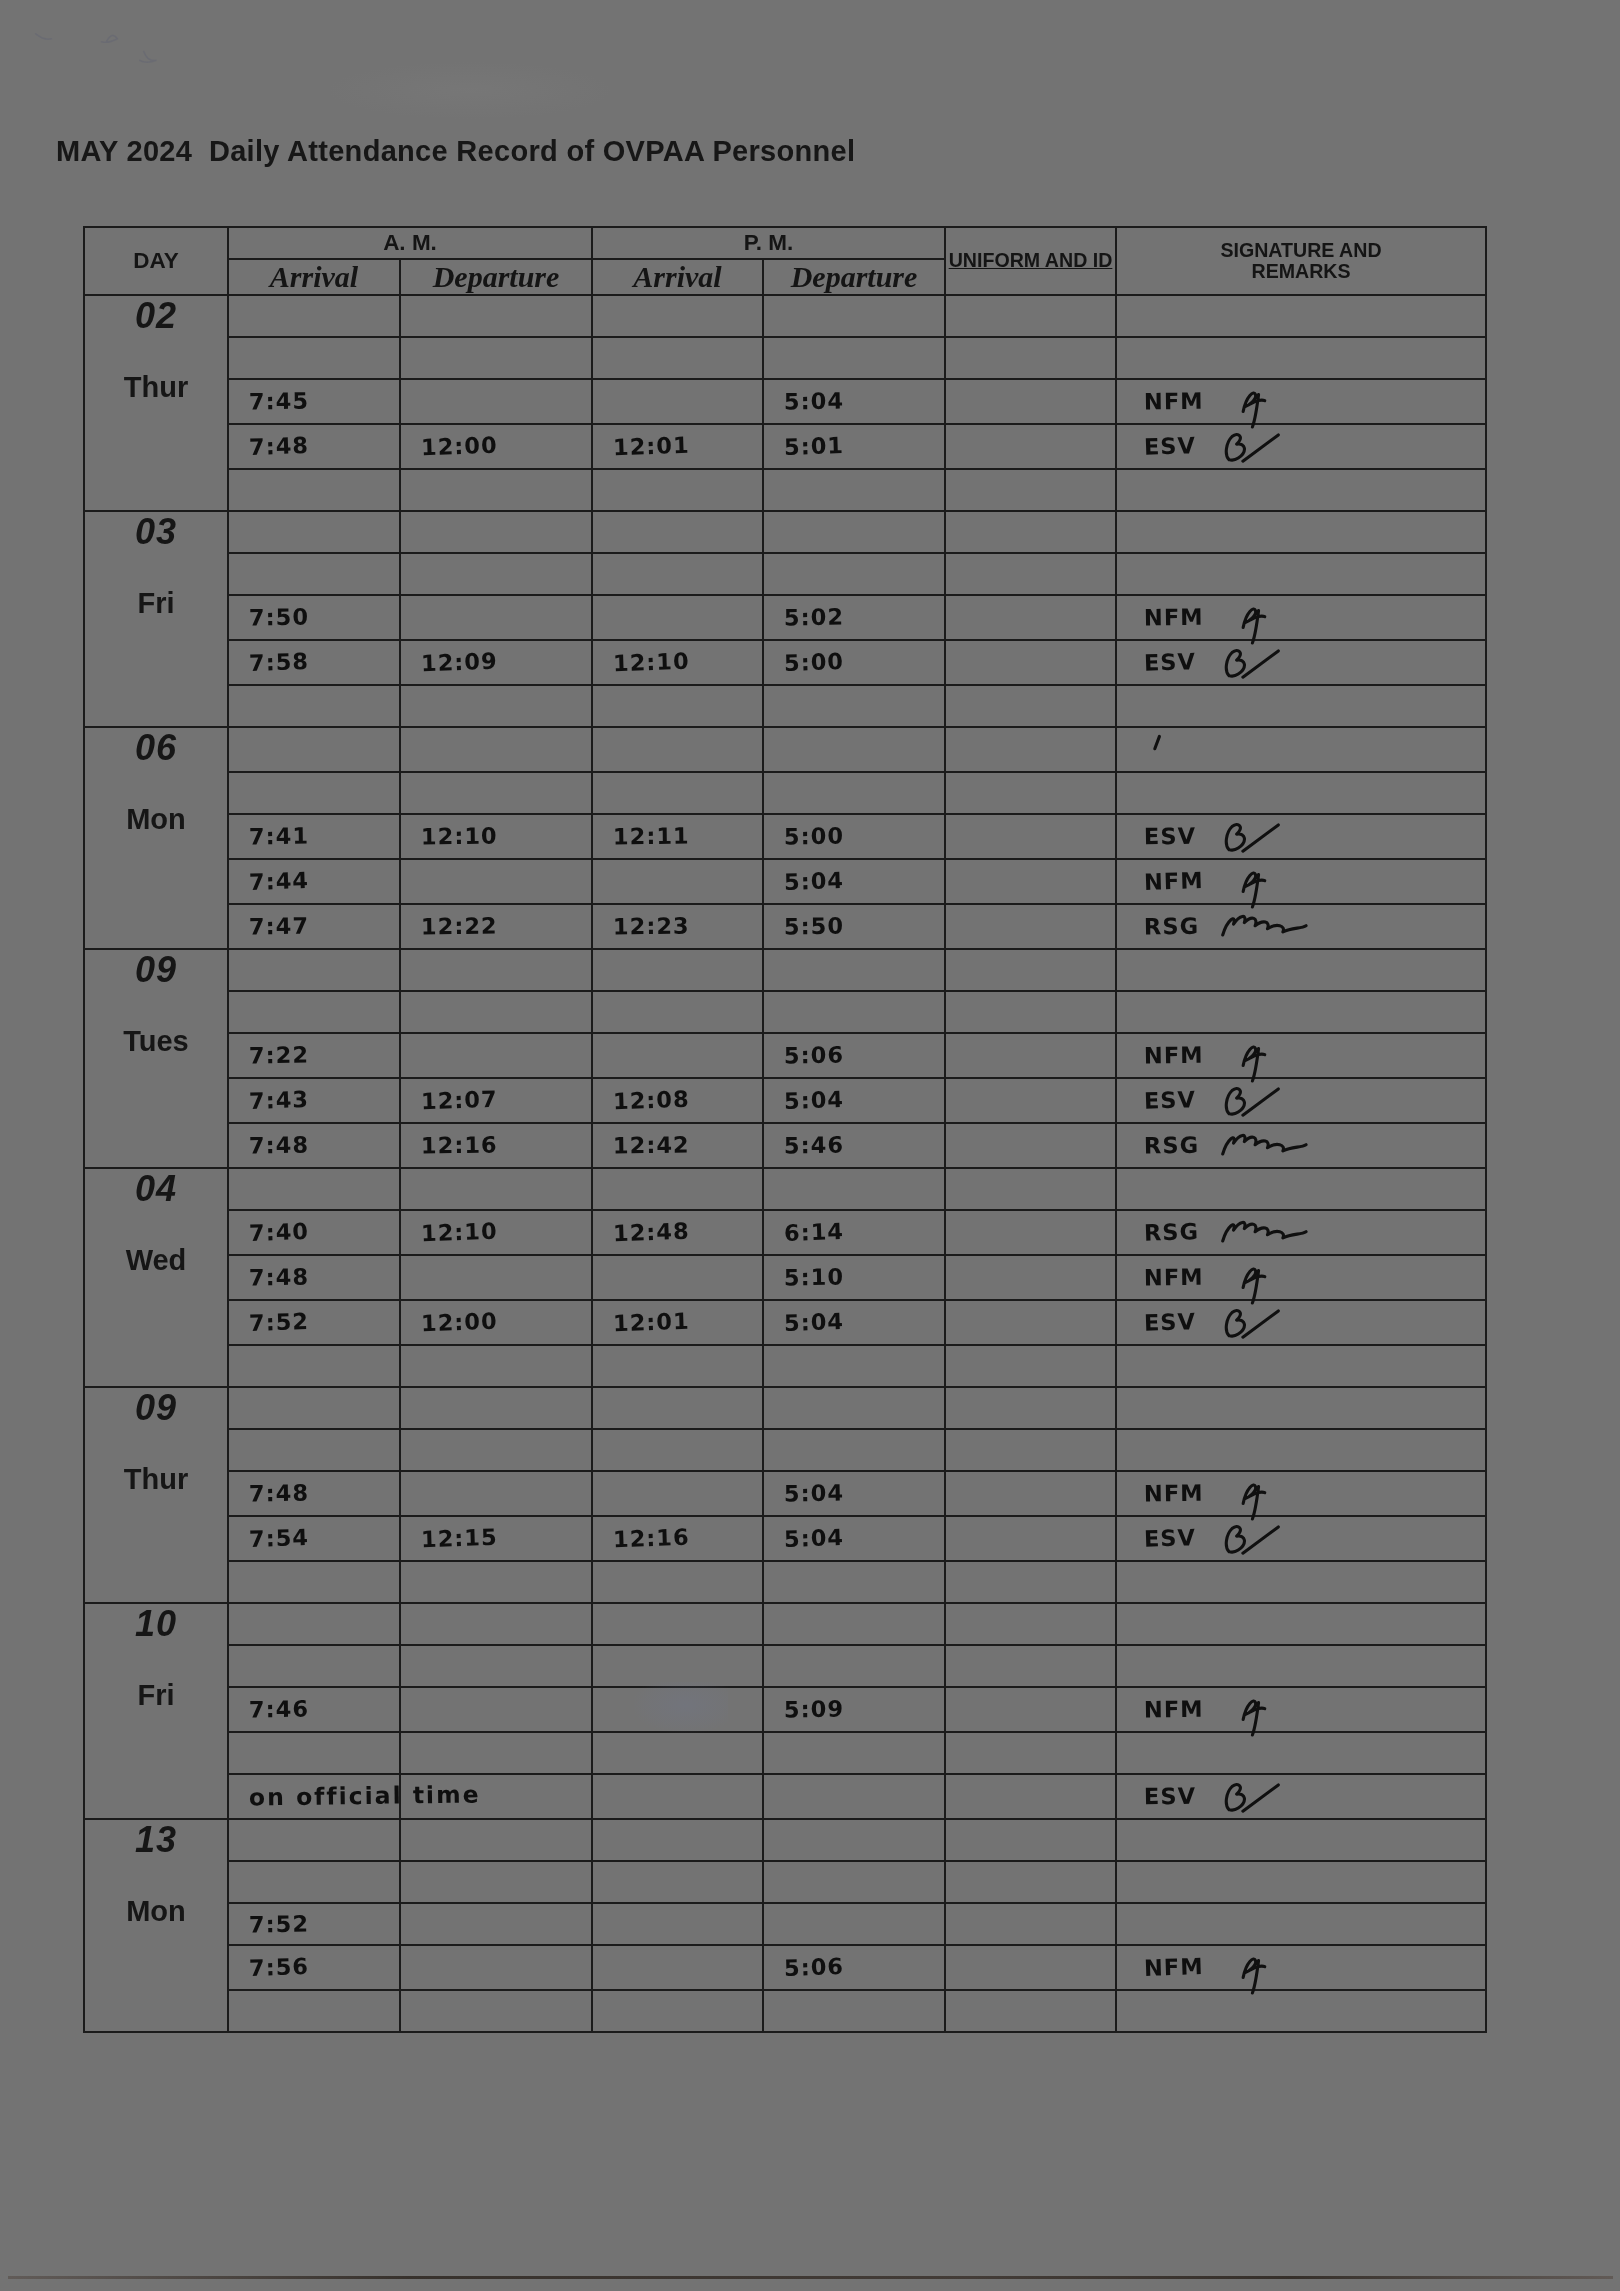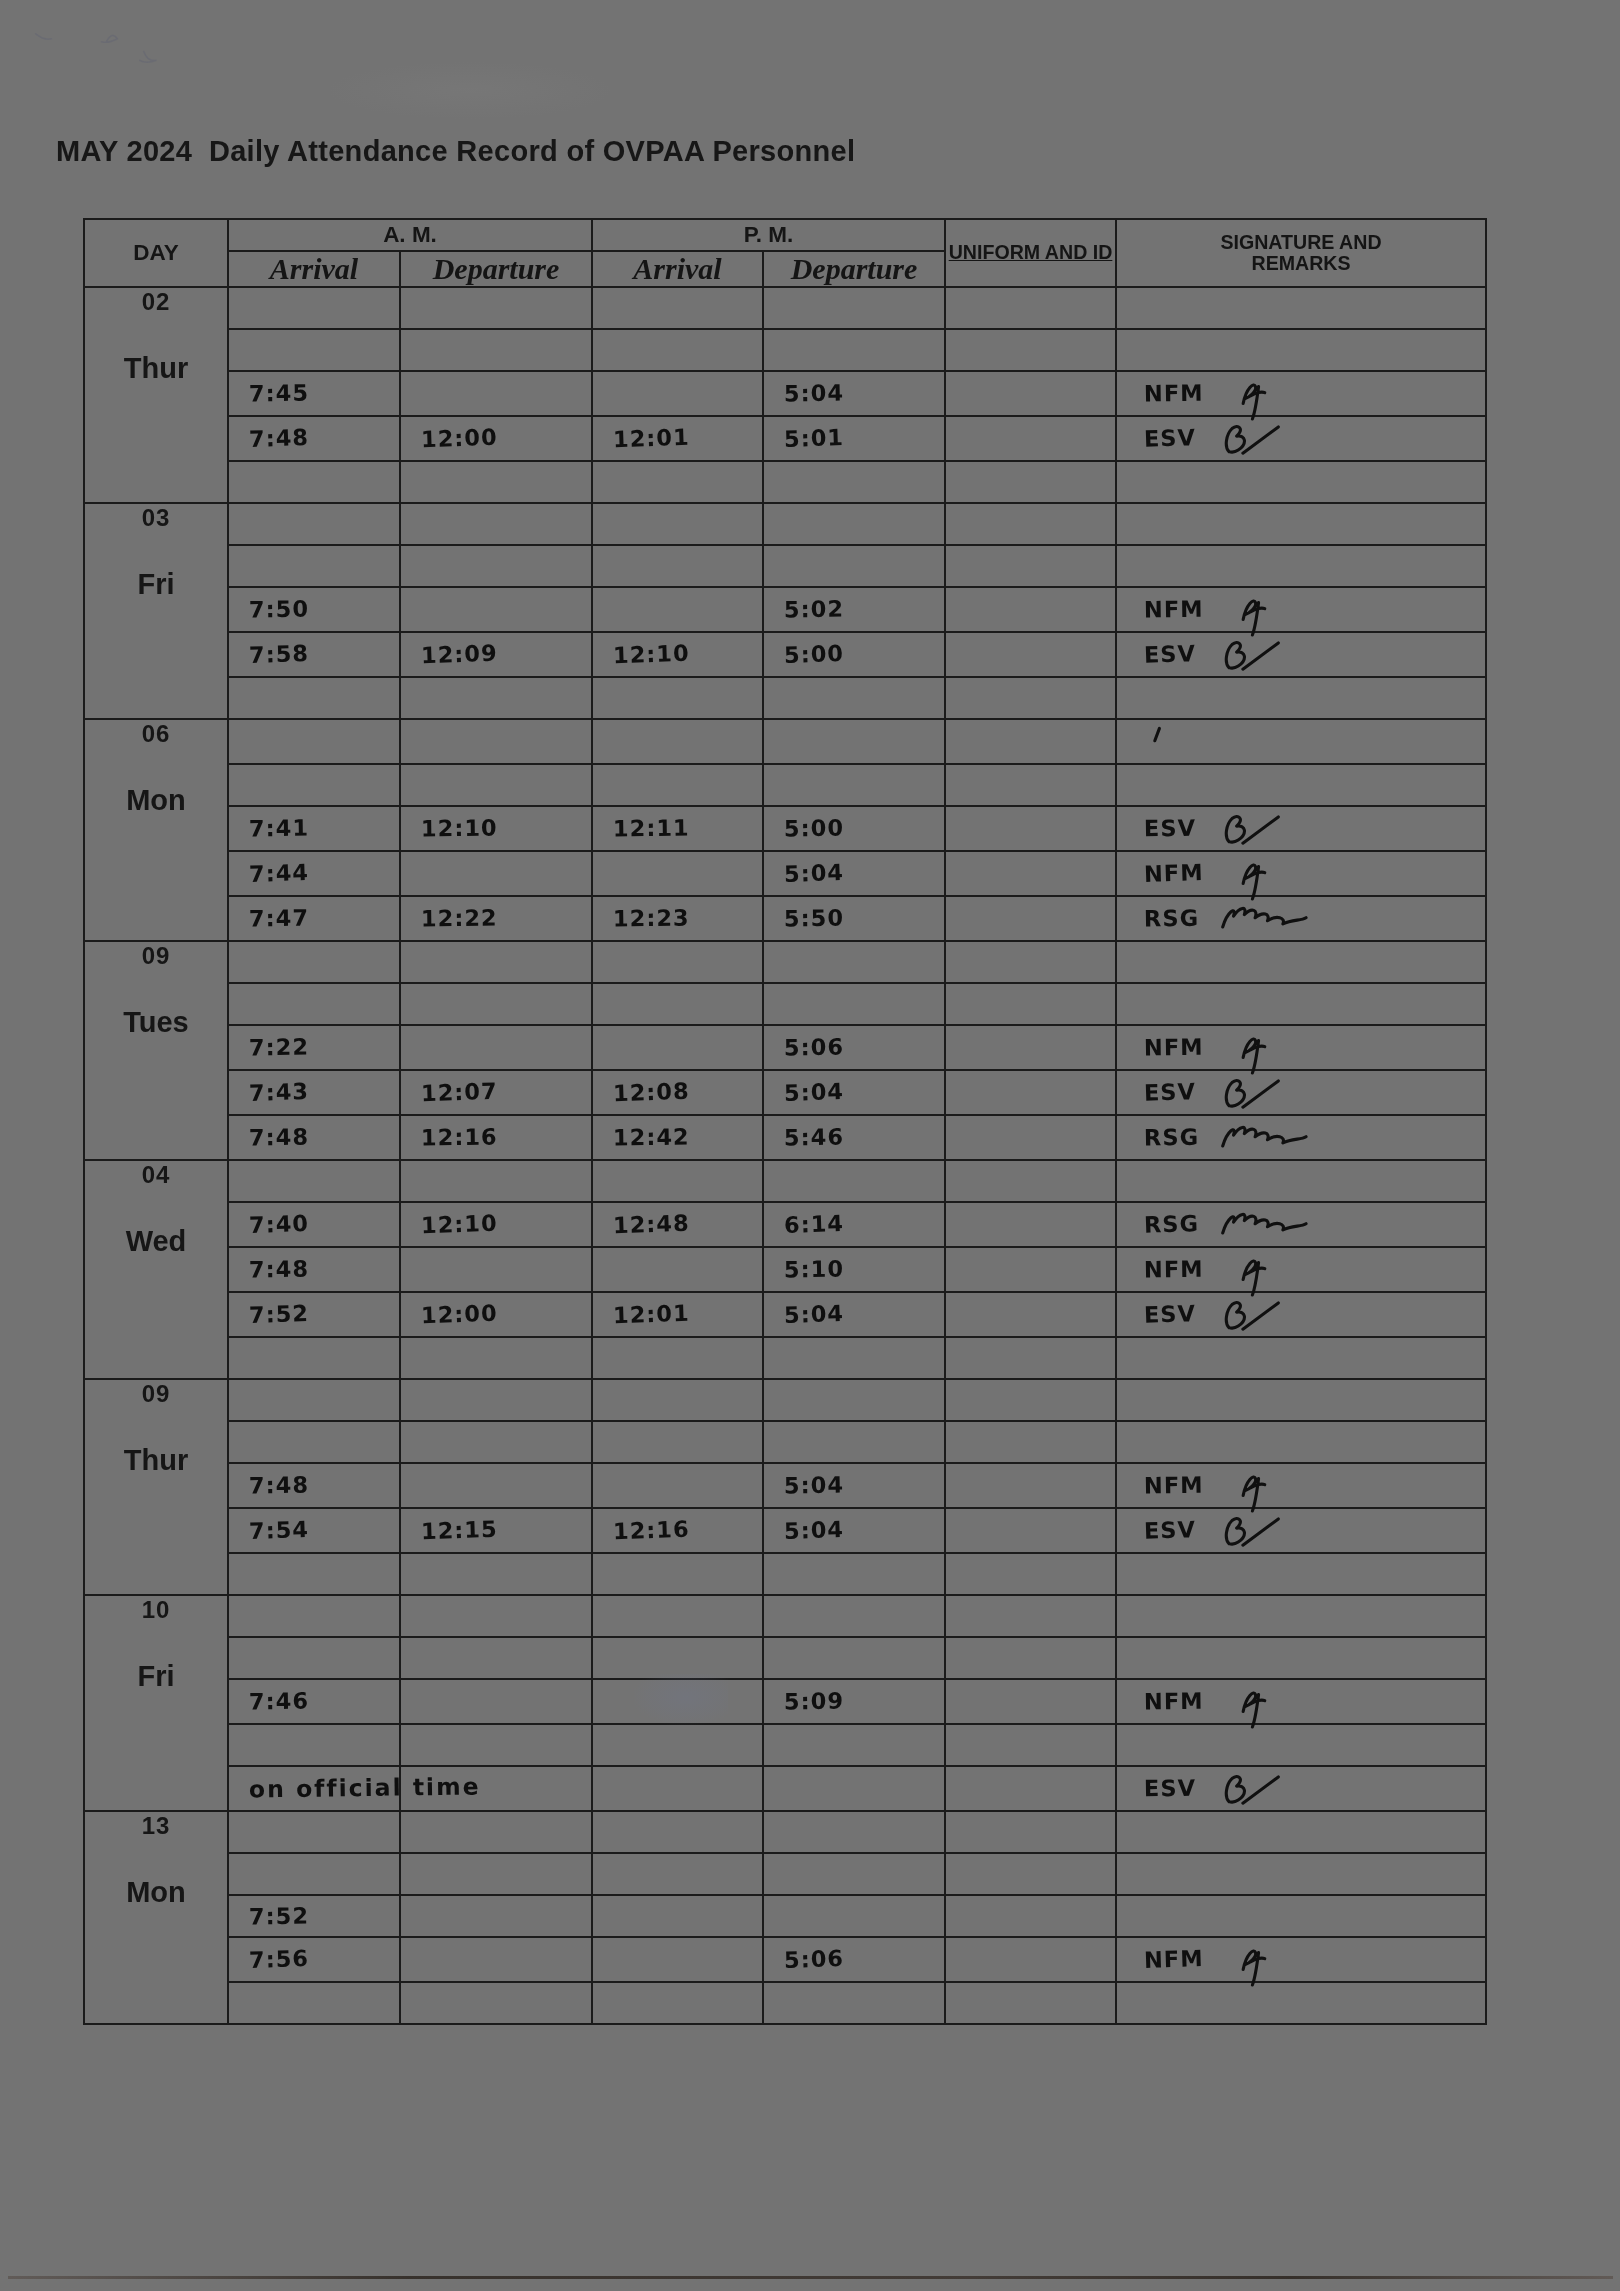--- a/index.html
+++ b/index.html
@@ -7,38 +7,38 @@
     position:relative; width:1620px; height:2292px; margin:0 auto;
     background:#737373; overflow:hidden;
     font-family:"Liberation Sans", sans-serif; color:#161616;
   }
   .doc-title {
     position:absolute; left:56px; top:135px;
     font-size:29px; font-weight:bold; letter-spacing:0.3px;
     white-space:pre; color:#171717;
   }
   table.att-table {
-    position:absolute; left:83px; top:218px;
+    position:absolute; left:83px; top:226px;
     width:1402px; border-collapse:collapse; table-layout:fixed;
     border:2.9px solid #1b1b1b;
   }
   .att-table th, .att-table td {
     border:2px solid #1b1b1b; padding:0; vertical-align:middle;
     overflow:visible;
   }
   thead th { font-weight:bold; text-align:center; color:#151515; }
   .th-top    { height:30px; font-size:22.5px; }
   .th-sub    { height:26.5px; font-family:"Liberation Serif", serif; font-style:italic; font-size:30px; }
   .th-small  { font-size:19.6px; line-height:1.08;text-decoration:underline; }
   .th-sig-wrap { display:inline-block; max-width:245px; }
   tbody td { height:40px; }
   td.day-cell {
     vertical-align:top; text-align:center; font-weight:bold; padding-top:2.9px;
   }
-  .day-num  { font-size:24px; line-height:0.95; letter-spacing:1px; }
+  .day-num  { font-size:36px; line-height:0.95; letter-spacing:1px;font-style:italic; }
   .day-name { font-size:29px; line-height:1.0;margin-top:40px; }
   td.time-cell { text-align:left; padding-left:19.6px; position:relative; }
   td.sig-cell  { text-align:left; padding-left:27.4px; white-space:nowrap;margin-left:48px; }
   .hw {
     display:inline-block; font-family:"DejaVu Sans", sans-serif;
     font-weight:bold; font-size:22.5px; color:#0f0f0f;
     letter-spacing:1px; transform:rotate(-1.8deg); line-height:1;
   }
   tbody tr:nth-child(odd) .hw { transform:rotate(-0.8deg); }
   .hw-note { white-space:nowrap; position:relative; z-index:3; font-size:23.5px; letter-spacing:2px; transform:rotate(-1.2deg); }

